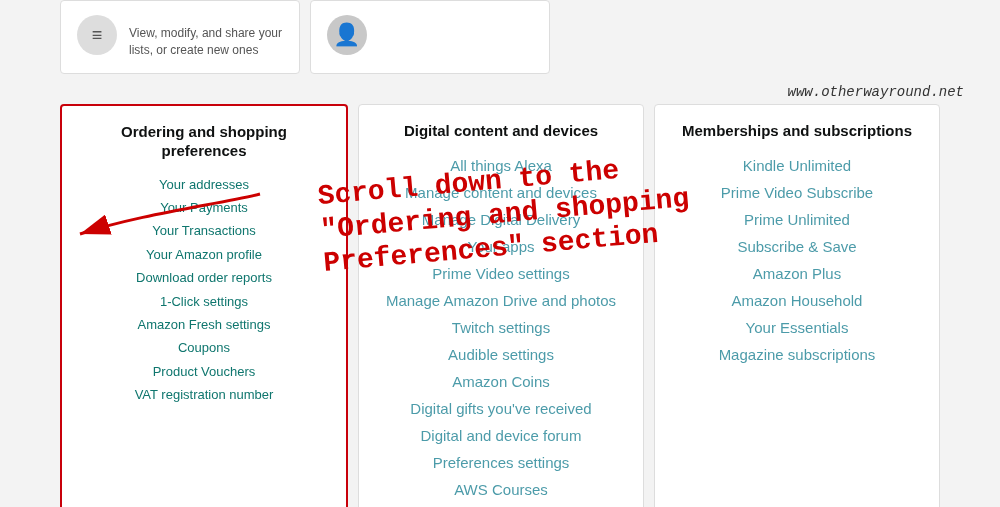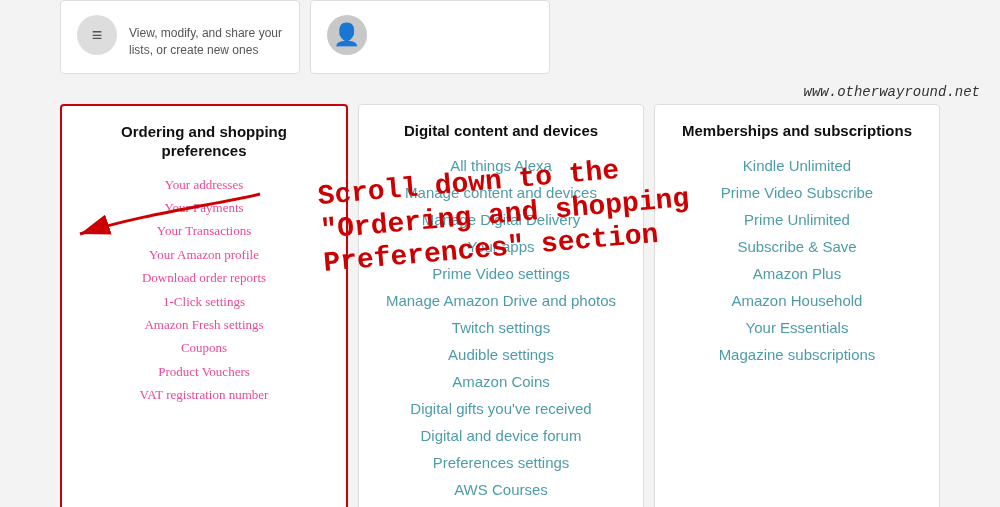--- a/index.html
+++ b/index.html
@@ -50,21 +50,21 @@
     .icon-card-text {
       font-size: 12px;
       color: #555;
       line-height: 1.4;
       margin-top: 10px;
     }
 
     
     .watermark {
       text-align: right;
-      padding-right: 20px;
+      padding-right: 36px;
       padding-bottom: 4px;
       font-size: 14px;
       color: #333;
       font-style: italic;
       font-family: 'Courier New', monospace;
     }
 
     
     .sections-row {
       display: flex;
@@ -87,25 +87,24 @@
     .section-title {
       font-size: 15px;
       font-weight: bold;
       color: #0F1111;
       margin-bottom: 12px;
       line-height: 1.3;
     }
 
     .section-link {
       display: block;
-      color: #ec4899;
+      color: #0f766e;
       text-decoration: none;
       font-size: 13px;
       line-height: 1.8;
-      font-family: Liberation Serif, serif;
     }
 
     .section-link-muted {
       display: block;
       color: #007185;
       text-decoration: none;
       font-size: 15px;
       line-height: 1.8;
       opacity: 0.7;
     }

